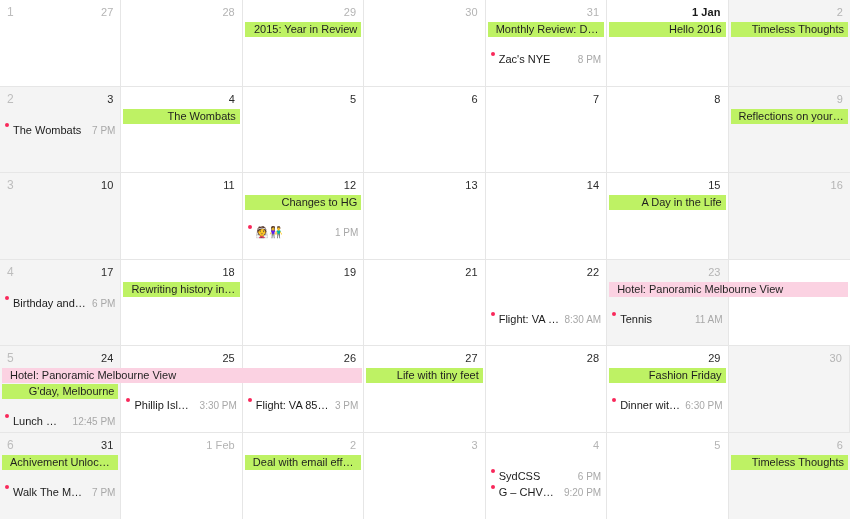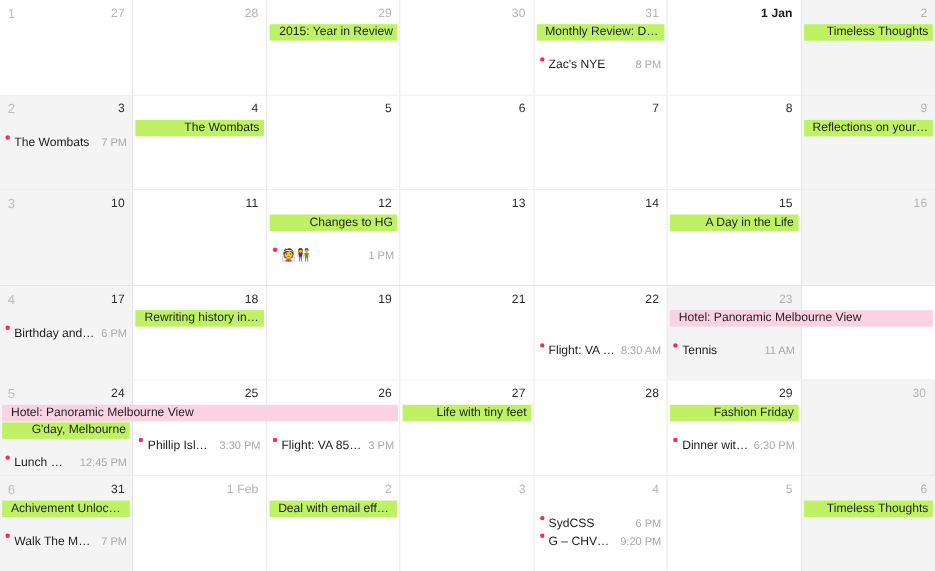--- a/index.html
+++ b/index.html
@@ -147,20 +147,23 @@
           <div class="chip teal">Monthly Review: Dec...</div>
           <div class="ev">
             <span class="dot"></span>
             <span class="title">Zac's NYE</span>
             <span class="time">8 PM</span>
           </div>
         </div>
       </div>
       <div class="day">
         <div class="daynum strong">1 Jan</div>
+        <div class="events">
+          <div class="chip teal">Hello 2016</div>
+        </div>
       </div>
       <div class="day weekend">
         <div class="daynum muted">2</div>
         <div class="events">
           <div class="chip teal">Timeless Thoughts</div>
         </div>
       </div>
     </div>
     <div class="week">
       <div class="day weekend">

